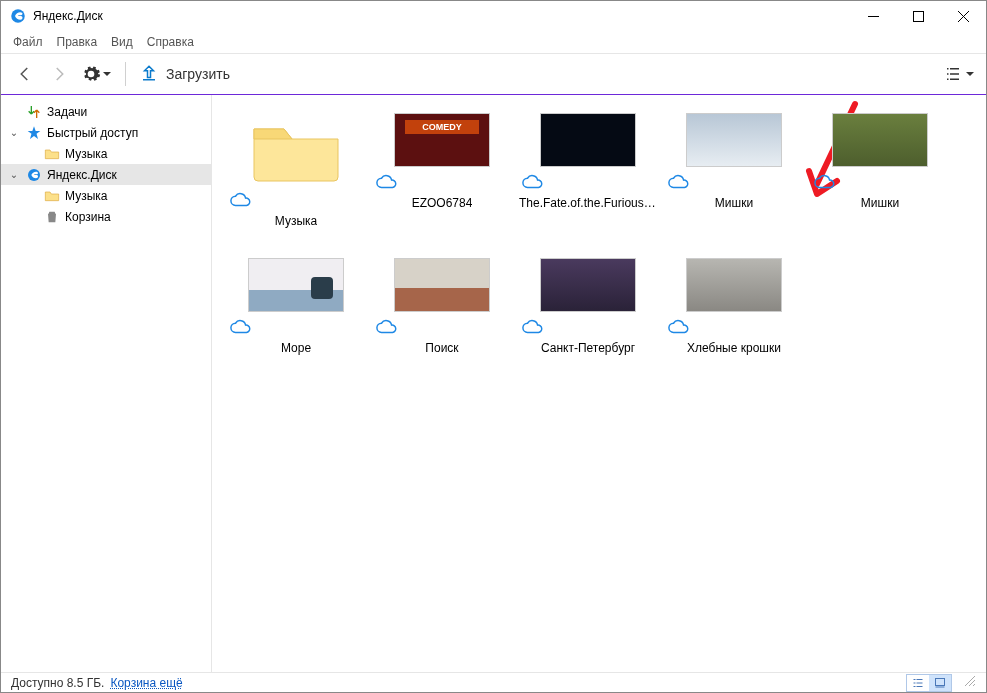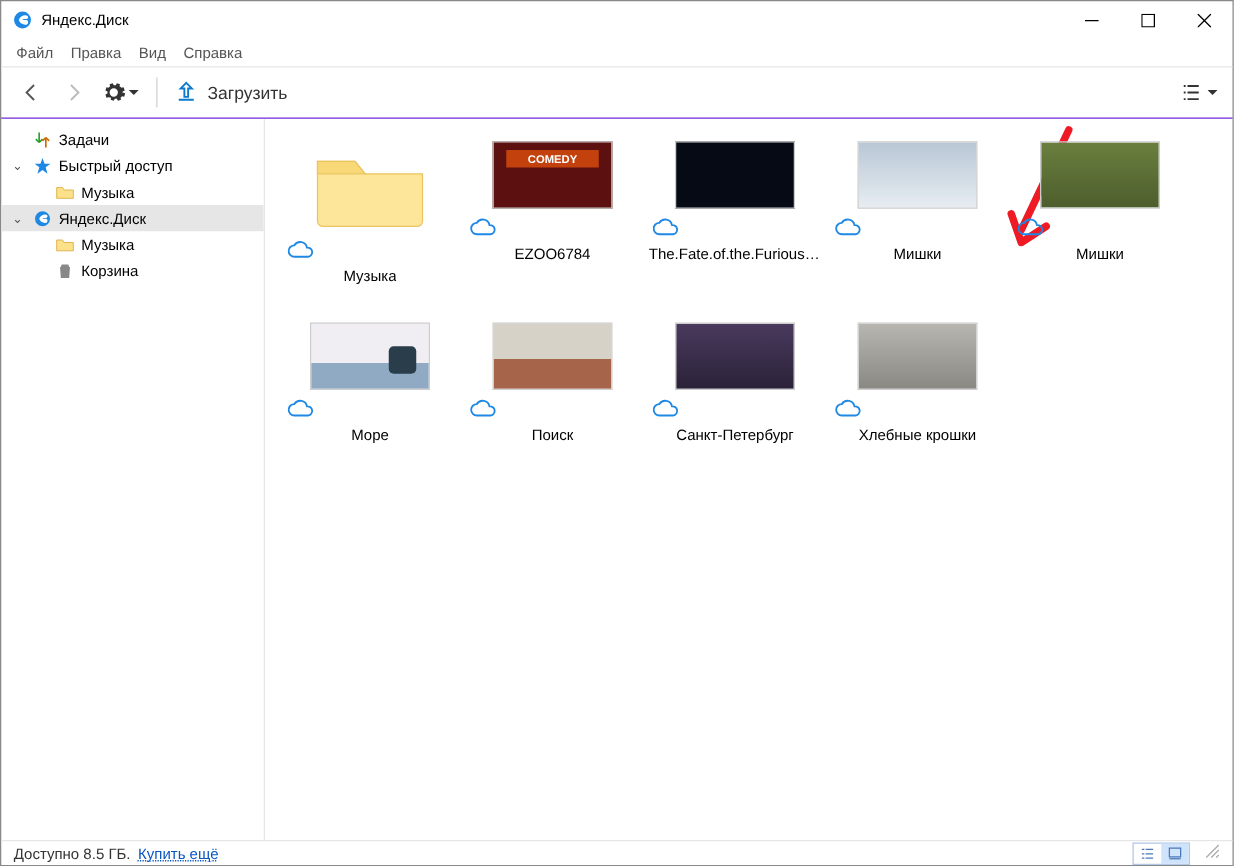--- a/index.html
+++ b/index.html
@@ -274,21 +274,21 @@
               <path d="M6 15a5 5 0 010-10 6 6 0 0111 2 4 4 0 011 8H6z" fill="none" stroke="#1e88e5" stroke-width="1.6"></path>
             </svg></div>
           <div class="name">Хлебные крошки</div>
         </div>
       </div>
   </div>
 </div>
 
 <div class="status">
   <span>Доступно 8.5 ГБ.</span>
-  <a href="#">Купить ещё</a>
+  <a href="#">Корзина ещё</a>
   <span class="spacer"></span>
   <div class="viewtoggle">
     <div>
         <svg width="12" height="12" viewBox="0 0 24 24">
           <path d="M3 5h4M9 5h12M3 12h4M9 12h12M3 19h4M9 19h12" stroke="#4a78b8" stroke-width="2"></path>
         </svg>
       </div>
     <div class="active">
         <svg width="12" height="12" viewBox="0 0 24 24">
           <rect x="3" y="3" width="18" height="14" fill="none" stroke="#4a78b8" stroke-width="2"></rect>

